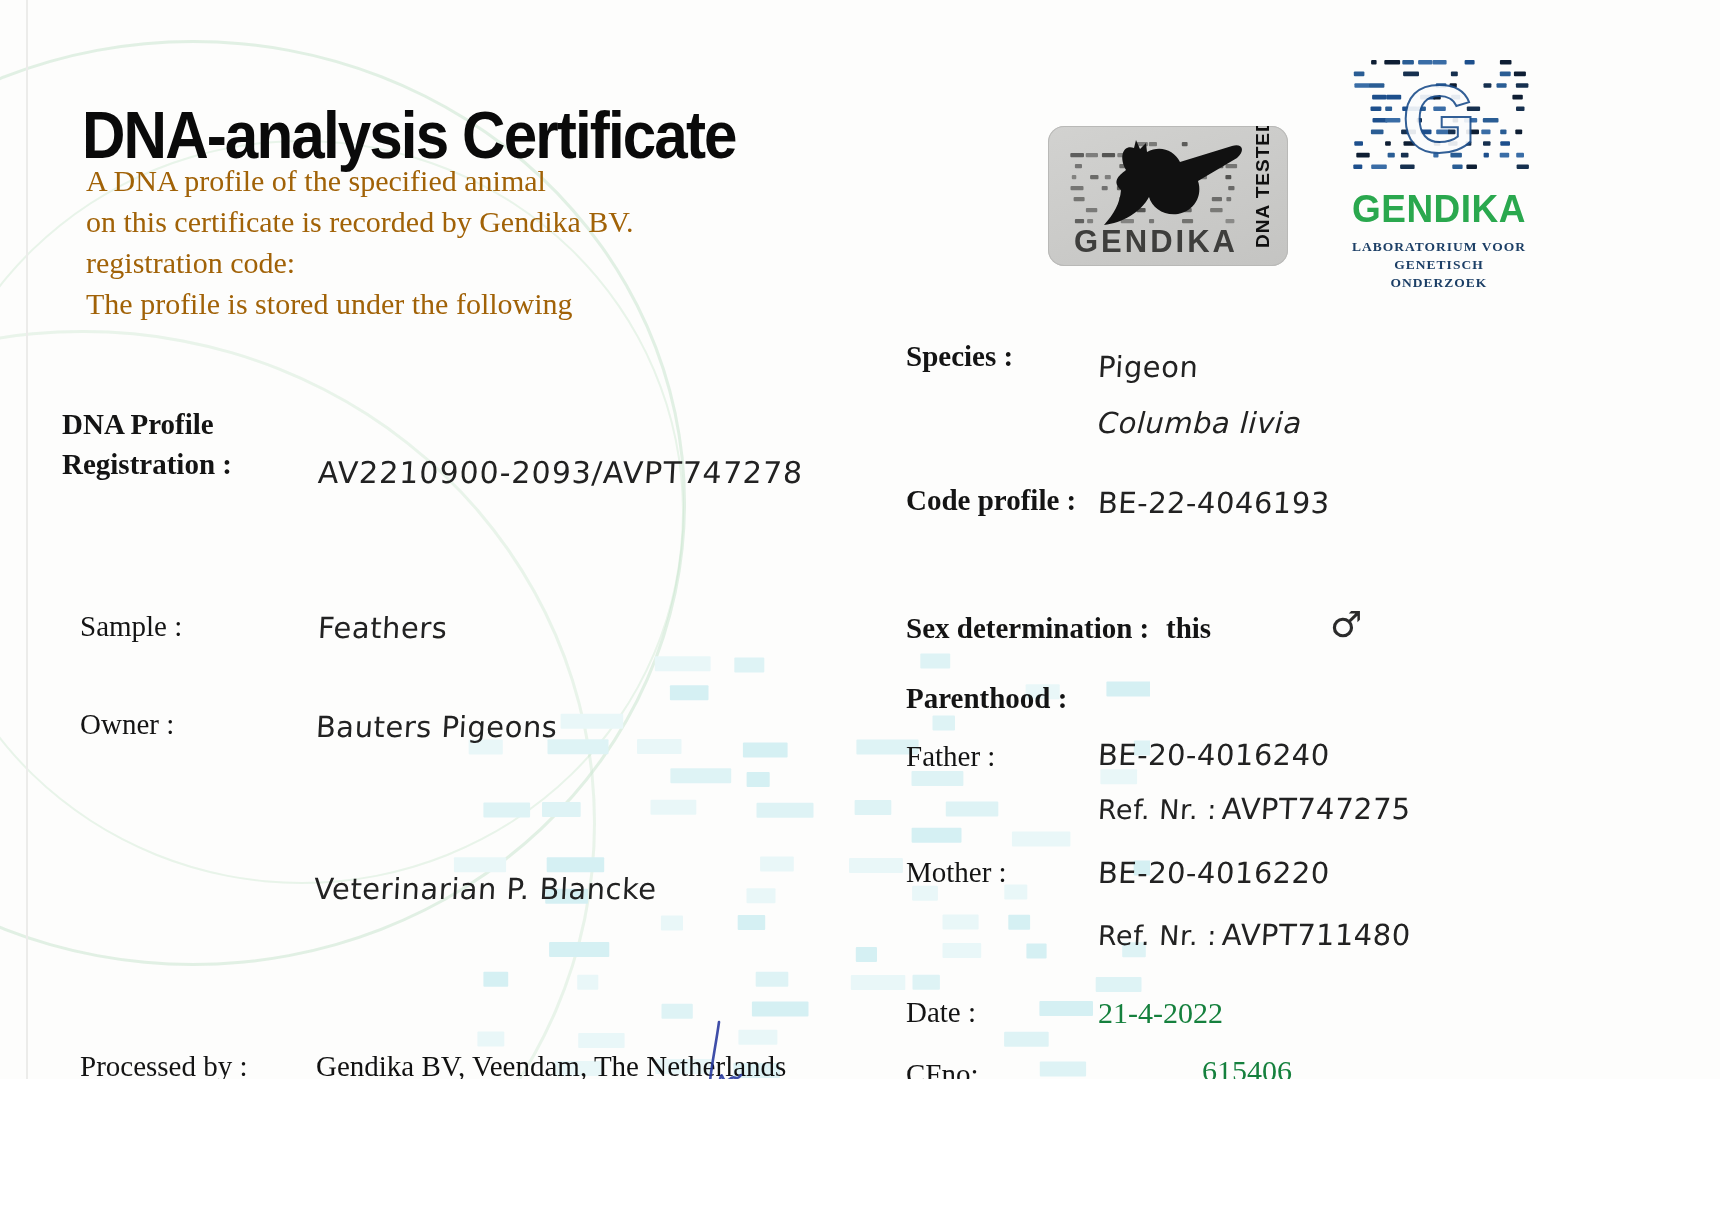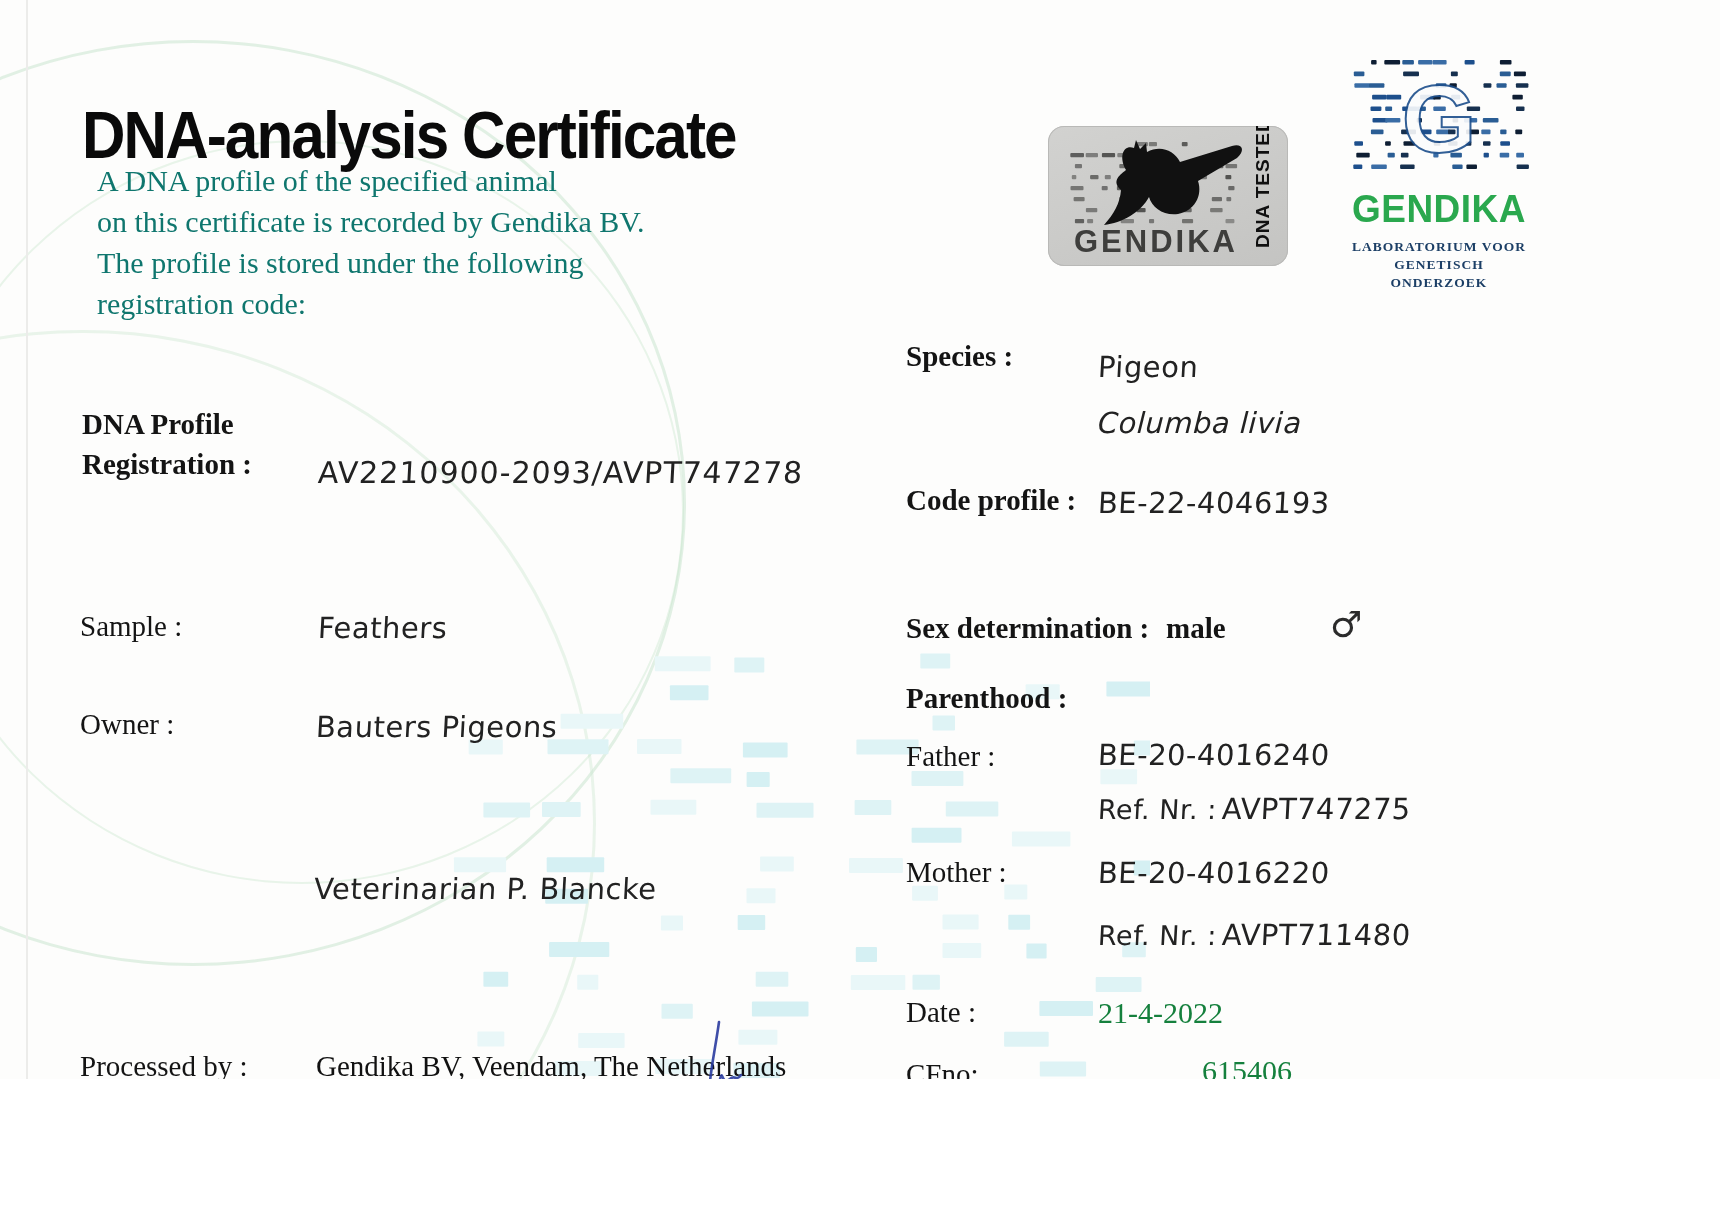--- a/index.html
+++ b/index.html
@@ -13,21 +13,21 @@
   .edge-line{position:absolute;left:26px;top:0;width:2px;height:100%;background:#ececea;}
   .bottom-smudge{position:absolute;left:30px;top:1188px;width:180px;height:6px;background:#ececea;transform:rotate(-0.3deg);}
   .bottom-line{position:absolute;left:28px;top:1205px;width:810px;height:5px;border-radius:3px;
       background:linear-gradient(90deg,#141414 0%,#2e2e2e 40%,#6f6f6f 70%,rgba(170,170,170,0) 100%);
       transform:rotate(0.12deg);}
   .wm-bands{position:absolute;left:450px;top:652px;pointer-events:none;}
   
   .title{position:absolute;left:82px;top:54px;font-family:"Liberation Sans",sans-serif;
          font-weight:bold;font-size:64px;letter-spacing:-2px;color:#0a0a0a;
          transform:scale(0.94,1.04);transform-origin:left top;white-space:nowrap;}
-  .intro{position:absolute;left:97px;top:160px;font-size:30px;line-height:41px;color:#0f766e;}
+  .intro{position:absolute;left:86px;top:160px;font-size:30px;line-height:41px;color:#a16207;}
   
   .stamp{position:absolute;left:1048px;top:126px;width:240px;height:140px;border-radius:16px;
          background:linear-gradient(160deg,#d2d2d0,#c4c4c2);box-shadow:inset 0 0 0 1px #b9b9b7;}
   
   .logo{position:absolute;left:1348px;top:56px;width:182px;text-align:center;}
   .logo .brand{margin-top:4px;font-family:"Liberation Sans",sans-serif;font-weight:bold;
          font-size:37px;letter-spacing:0.5px;color:#2aa84e;transform:scale(1,1.05);}
   .logo .subtitle{margin-top:8px;font-family:Liberation Serif, serif;font-weight:bold;
          font-size:13.5px;line-height:18px;letter-spacing:1px;color:#1c3f66;}
   
@@ -128,22 +128,22 @@
       </g>
   </svg>
   <div class="edge-line"></div>
   <div class="bottom-smudge"></div>
   <div class="bottom-line"></div>
 
   <h1 class="title">DNA-analysis Certificate</h1>
   <div class="intro">
     <div>A DNA profile of the specified animal</div>
     <div>on this certificate is recorded by Gendika BV.</div>
+    <div>registration code:</div>
     <div>The profile is stored under the following</div>
-    <div>registration code:</div>
   </div>
 
   <div class="stamp">
     <svg width="240" height="140">
       <g id="stamp-bands">
           <rect x="88.2" y="16.0" width="11.7" height="4.2" rx="1" fill="#4b4b49" opacity="0.61"></rect>
           <rect x="100.9" y="16.0" width="8.1" height="4.2" rx="1" fill="#5d5d5b" opacity="0.74"></rect>
           <rect x="133.8" y="16.0" width="5.8" height="4.2" rx="1" fill="#3c3c3a" opacity="0.78"></rect>
           <rect x="22.3" y="27.0" width="13.7" height="4.2" rx="1" fill="#3c3c3a" opacity="0.77"></rect>
           <rect x="37.7" y="27.0" width="12.3" height="4.2" rx="1" fill="#4b4b49" opacity="0.61"></rect>
@@ -276,21 +276,21 @@
         </g>
       <text x="91" y="96" text-anchor="middle" font-family="Liberation Sans,sans-serif" font-weight="bold" font-size="96" fill="#fbfcfd" opacity="0.9" stroke="#1d4f8c" stroke-width="2">G</text>
     </svg>
     <div class="brand">GENDIKA</div>
     <div class="subtitle">
       <div>LABORATORIUM VOOR</div>
       <div>GENETISCH ONDERZOEK</div>
     </div>
   </div>
 
-  <div class="lbl b" style="left:82px;top:404px;">
+  <div class="lbl b" style="left:62px;top:404px;">
     <div>DNA Profile</div>
     <div>Registration :</div>
   </div>
   <div class="hand big" style="left:318px;top:455px;">AV2210900-2093/AVPT747278</div>
 
   <div class="lbl" style="left:80px;top:606px;">Sample :</div>
   <div class="hand" style="left:318px;top:611px;">Feathers</div>
 
   <div class="lbl" style="left:80px;top:704px;">Owner :</div>
   <div class="hand" style="left:316px;top:710px;">Bauters Pigeons</div>
@@ -306,21 +306,21 @@
   </svg>
 
   <div class="lbl b" style="left:906px;top:336px;">Species :</div>
   <div class="hand" style="left:1098px;top:350px;">Pigeon</div>
   <div class="hand it" style="left:1098px;top:406px;">Columba livia</div>
 
   <div class="lbl b" style="left:906px;top:480px;">Code profile :</div>
   <div class="hand" style="left:1098px;top:486px;">BE-22-4046193</div>
 
   <div class="lbl b" style="left:906px;top:608px;font-family:Liberation Serif, serif;">Sex determination :</div>
-  <div class="lbl b" style="left:1166px;top:608px;">male</div>
+  <div class="lbl b" style="left:1166px;top:608px;">this</div>
   <div class="sex-symbol">♂</div>
 
   <div class="lbl b" style="left:906px;top:678px;">Parenthood :</div>
 
   <div class="lbl" style="left:906px;top:736px;">Father :</div>
   <div class="hand" style="left:1098px;top:738px;">BE-20-4016240</div>
   <div class="hand" style="left:1098px;top:794px;font-size:27px;">Ref. Nr. :</div>
   <div class="hand" style="left:1222px;top:792px;">AVPT747275</div>
 
   <div class="lbl" style="left:906px;top:852px;">Mother :</div>

